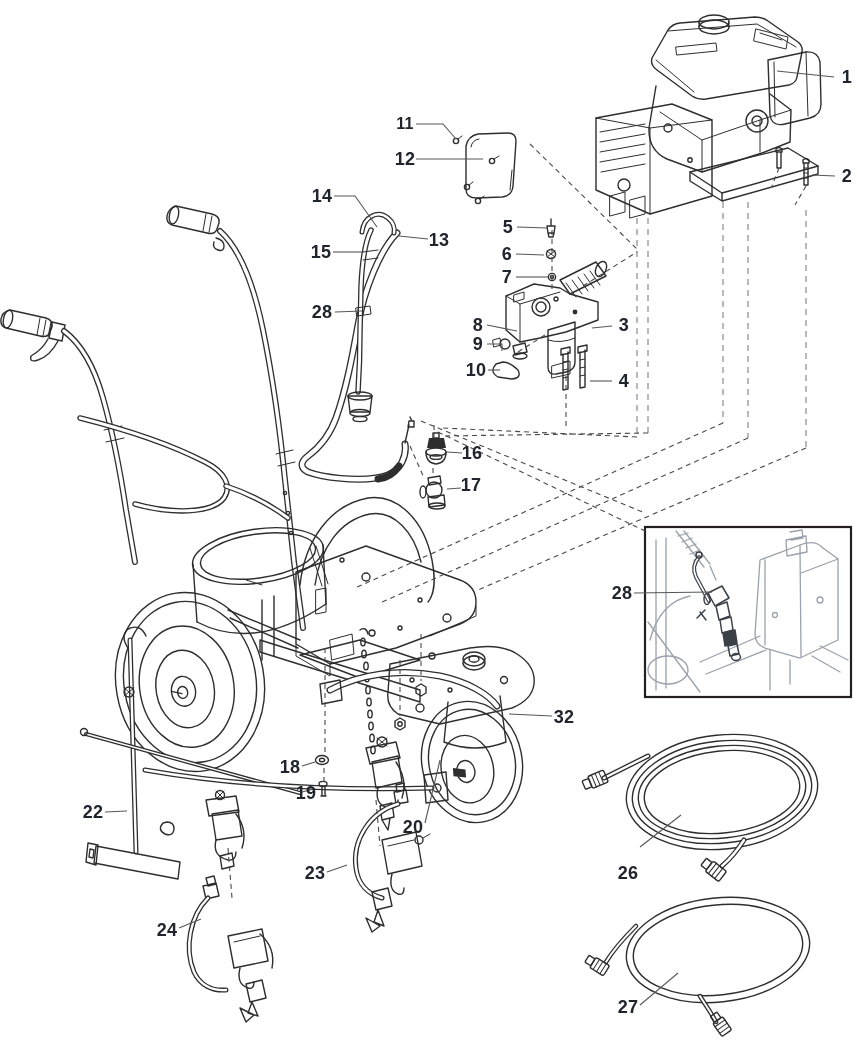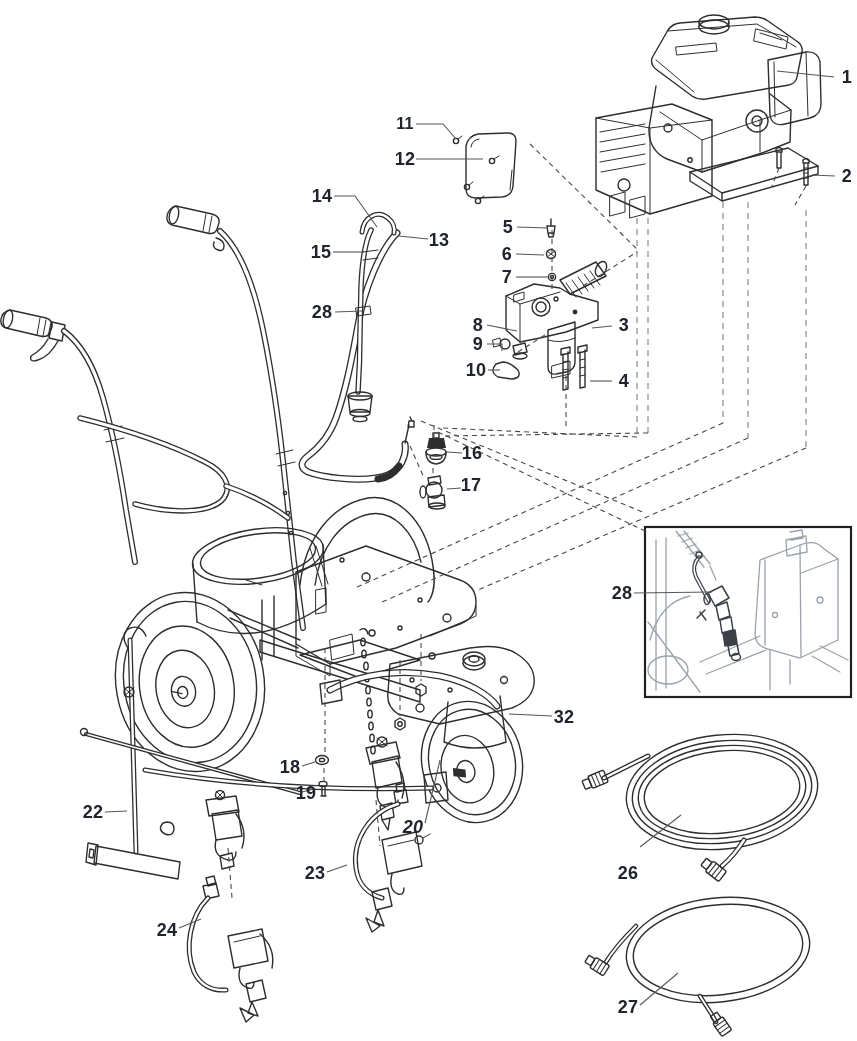--- a/index.html
+++ b/index.html
@@ -491,21 +491,21 @@
       <div class="callout" style="left: 476px; top: 370px; font-size: 18px;">10</div>
       <div class="callout" style="left: 405px; top: 124px; font-size: 16px;">11</div>
       <div class="callout" style="left: 405px; top: 159px; font-size: 18px;">12</div>
       <div class="callout" style="left: 439px; top: 240px; font-size: 18px;">13</div>
       <div class="callout" style="left: 322px; top: 196px; font-size: 18px;">14</div>
       <div class="callout" style="left: 321px; top: 252px; font-size: 18px;">15</div>
       <div class="callout" style="left: 472px; top: 453px; font-size: 18px;">16</div>
       <div class="callout" style="left: 471px; top: 485px; font-size: 18px;">17</div>
       <div class="callout" style="left: 290px; top: 767px; font-size: 18px;">18</div>
       <div class="callout" style="left: 290px; top: 793px; font-size: 18px; margin-left: 16px;">19</div>
-      <div class="callout" style="left: 413px; top: 827px; font-size: 18px; font-style: italic;">20</div>
+      <div class="callout" style="left: 413px; top: 827px; font-size: 18px;">20</div>
       <div class="callout" style="left: 564px; top: 717px; font-size: 18px;">32</div>
       <div class="callout" style="left: 93px; top: 812px; font-size: 18px;">22</div>
       <div class="callout" style="left: 315px; top: 873px; font-size: 18px; text-align: right;">23</div>
       <div class="callout" style="left: 167px; top: 930px; font-size: 18px;">24</div>
       <div class="callout" style="left: 622px; top: 593px; font-size: 18px;">28</div>
       <div class="callout" style="left: 628px; top: 848px; font-size: 18px; margin-top: 25px;">26</div>
       <div class="callout" style="left: 628px; top: 1007px; font-size: 18px;">27</div>
       <div class="callout" style="left: 322px; top: 312px; font-size: 18px; text-align: center;">28</div>
     </div>
 

